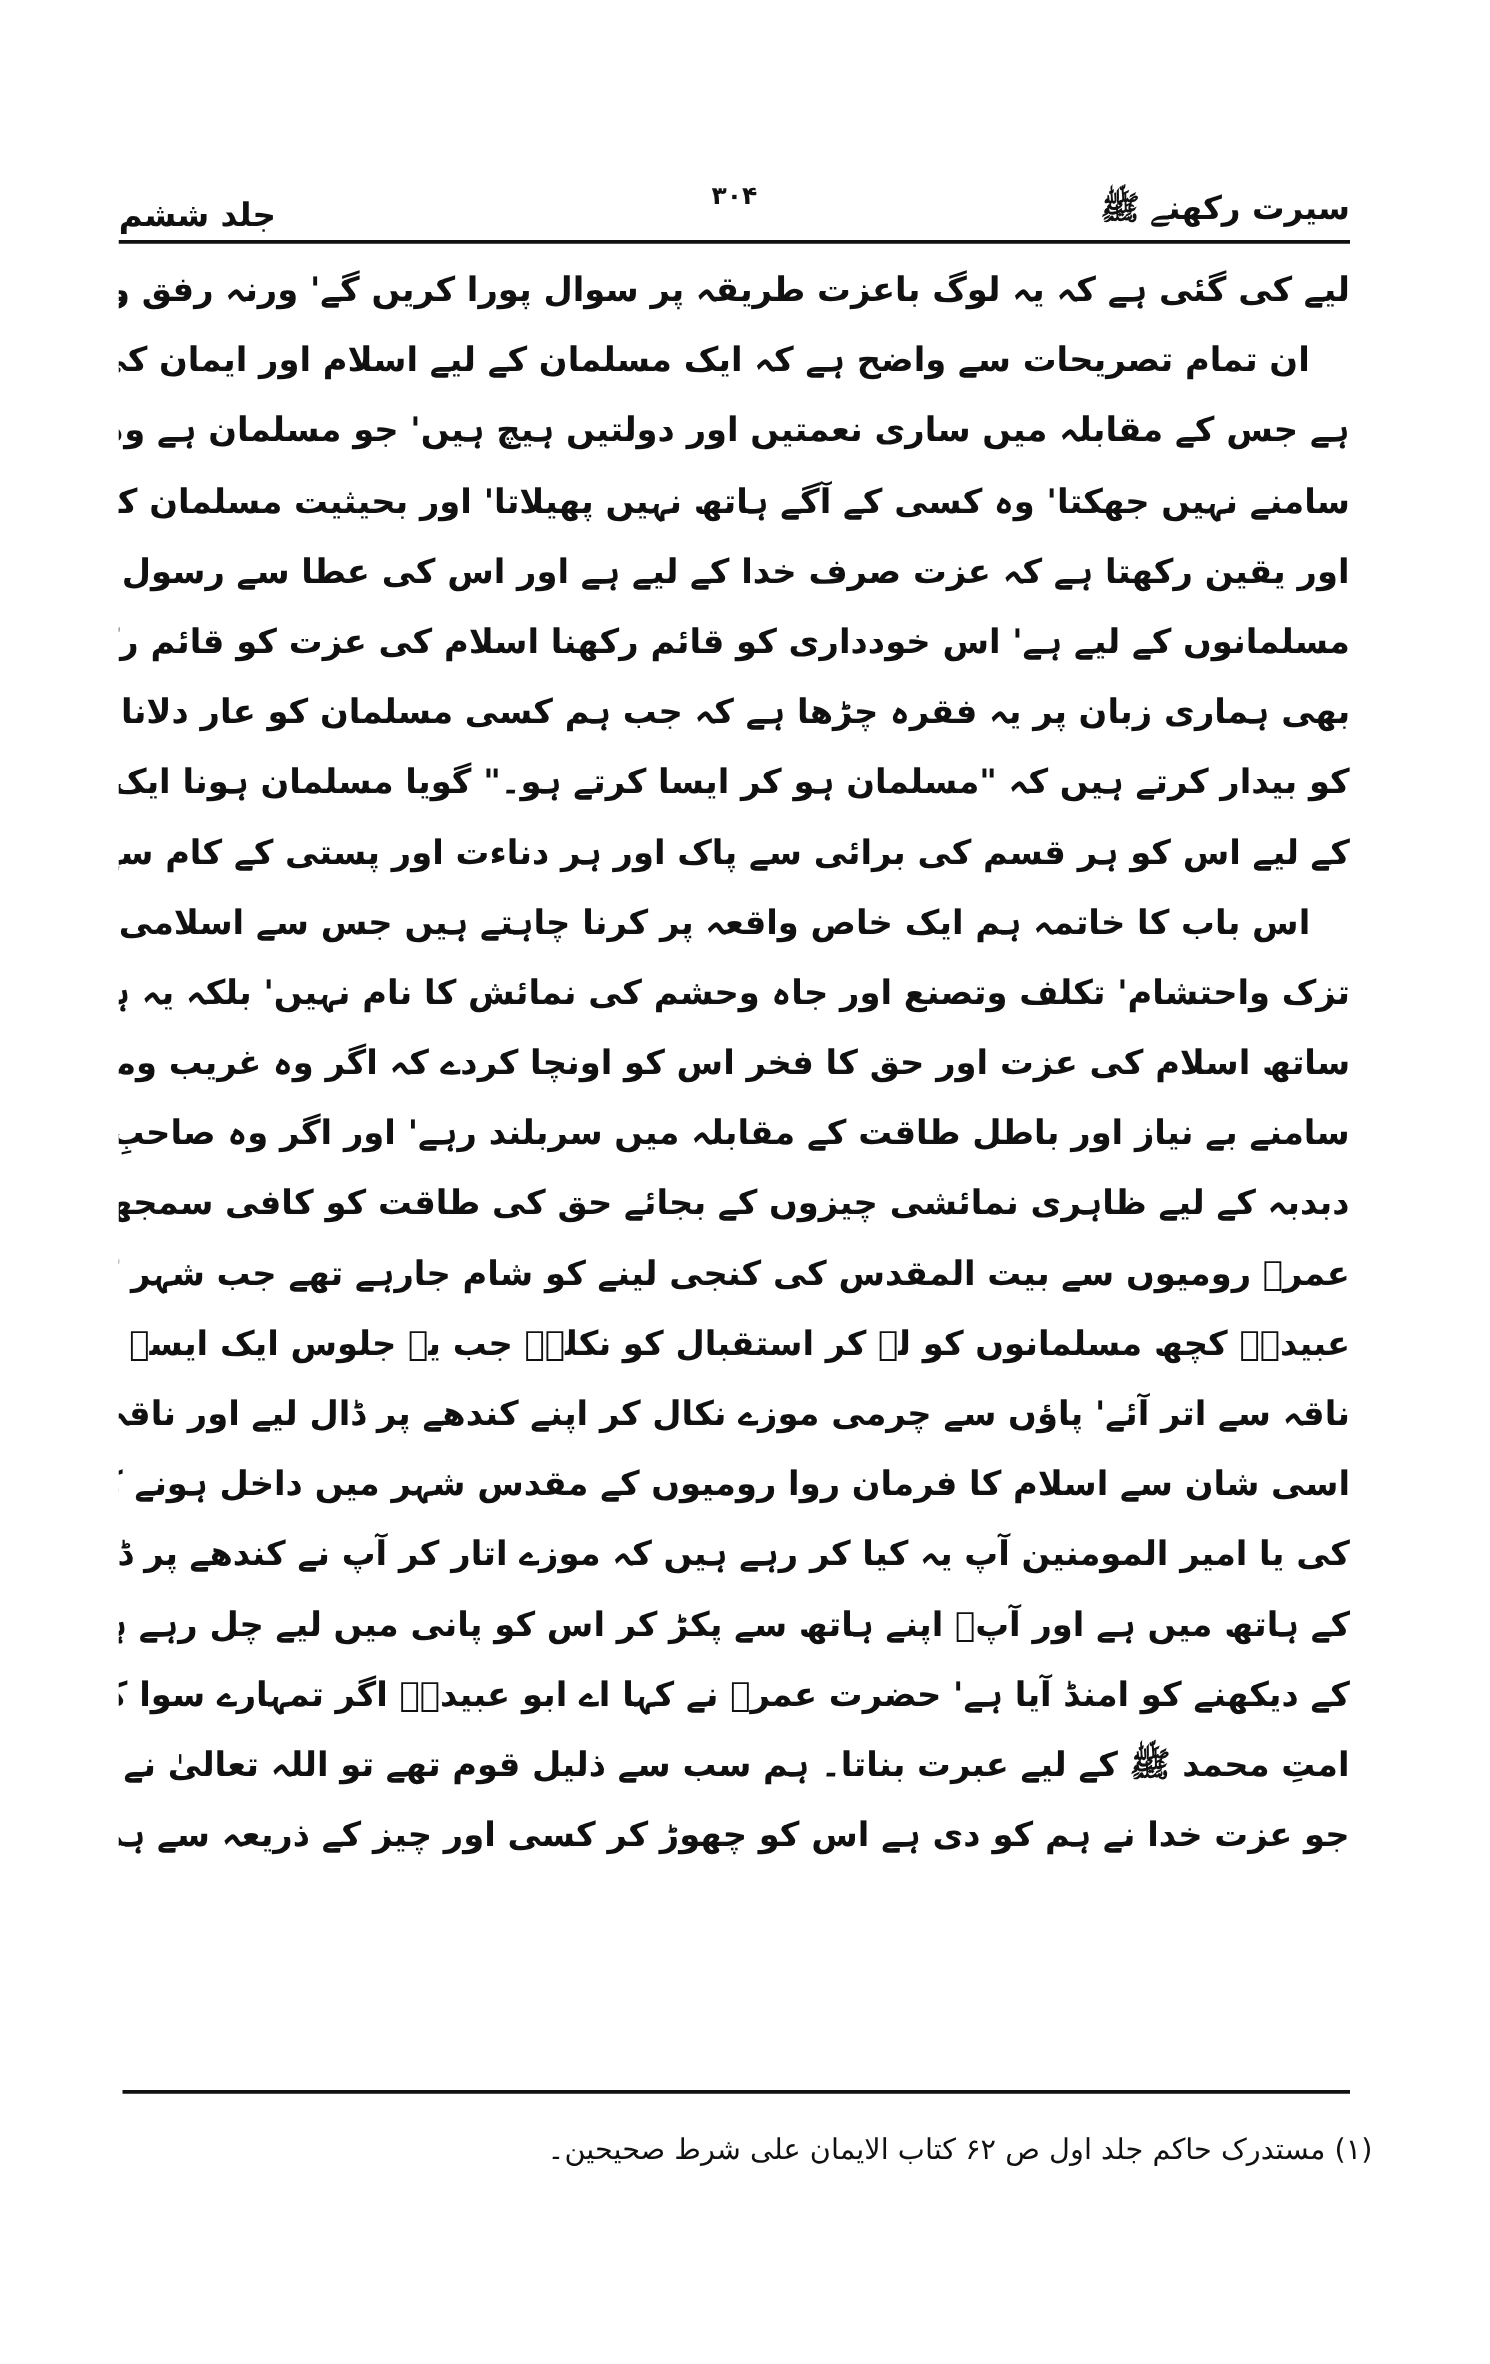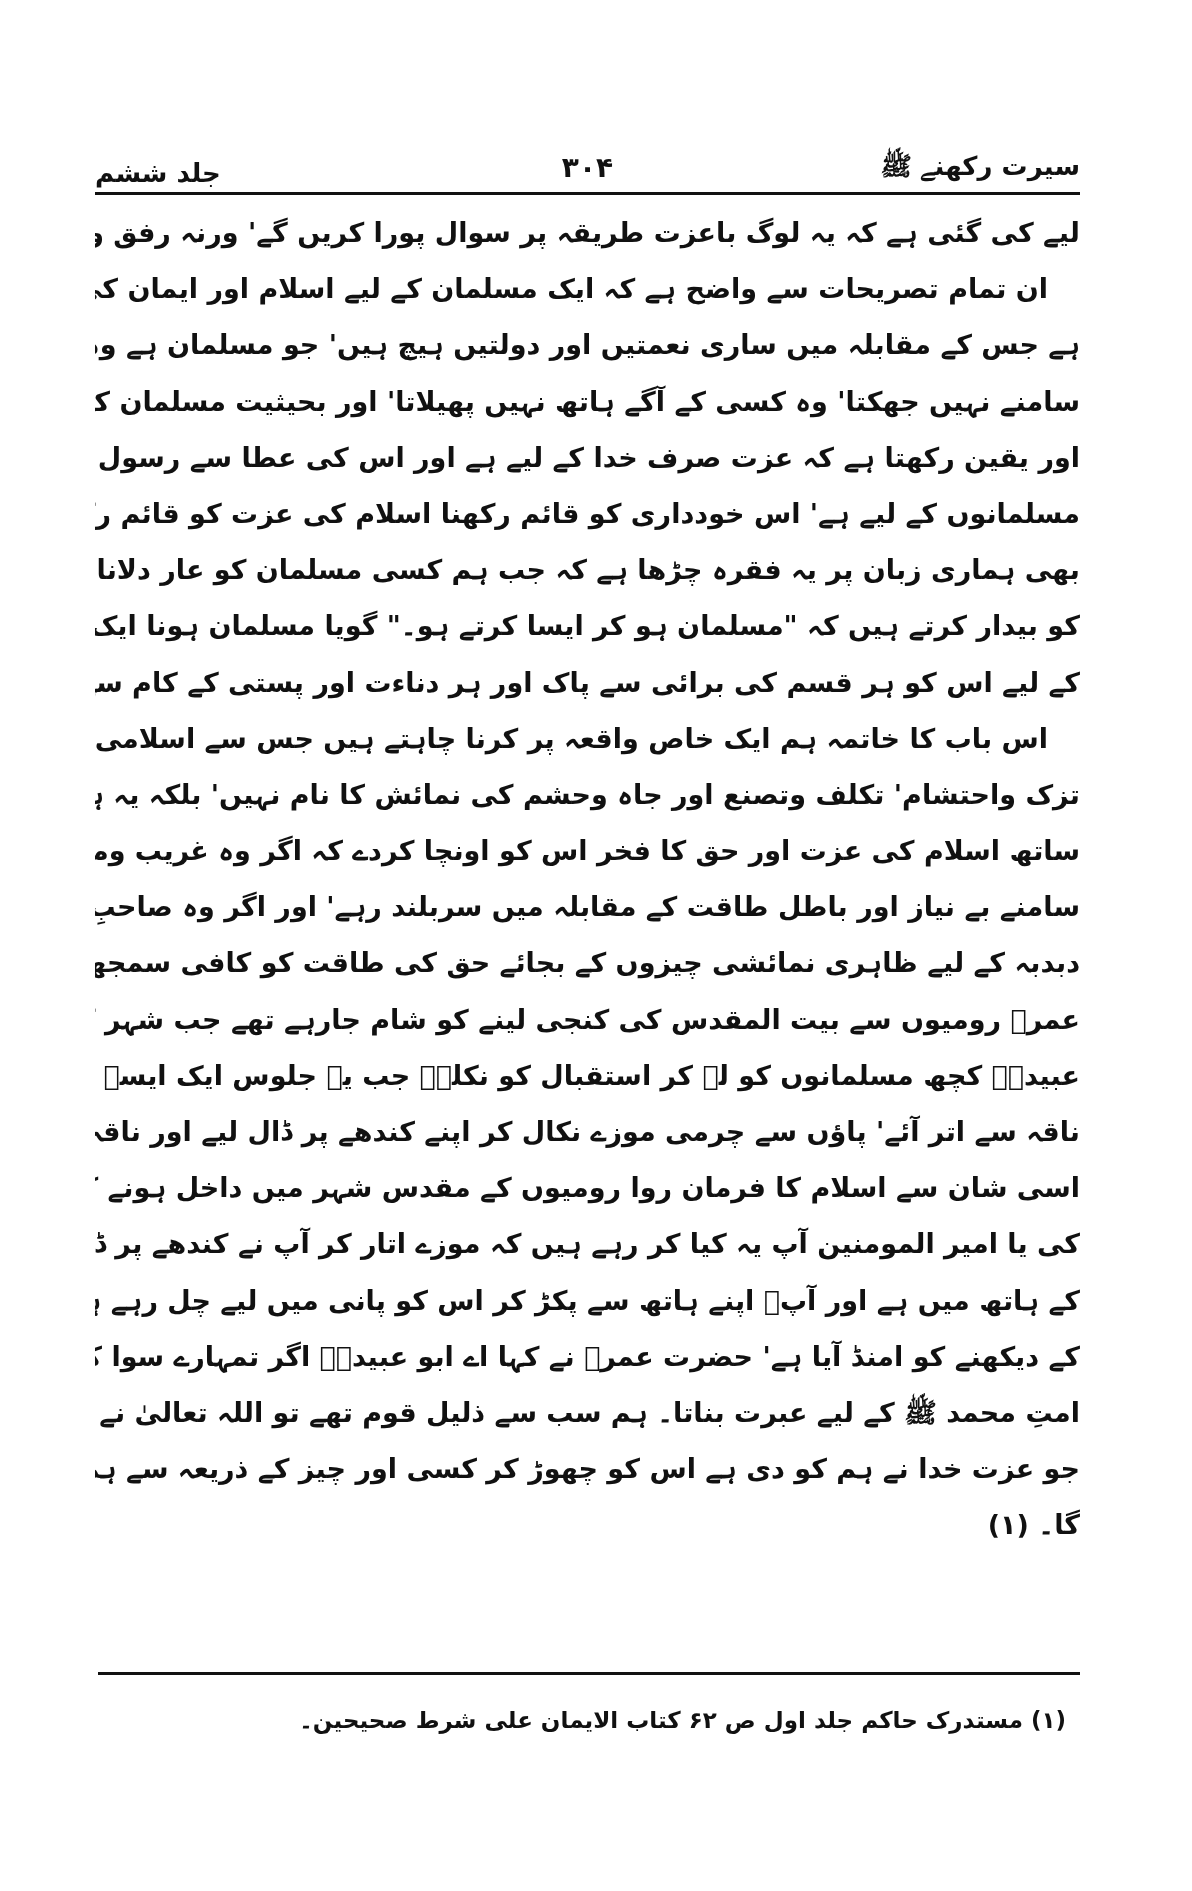--- a/index.html
+++ b/index.html
@@ -2,30 +2,30 @@
 <html><head>
 <meta charset="utf-8">
 <style>
   html, body { margin: 0; padding: 0; background: #ffffff; }
   body { width: 1192px; height: 1891px; position: relative; overflow: hidden;
          font-family: "DejaVu Sans", sans-serif; color: #111; }
   .page { position: absolute; left: 0; top: 0; width: 1192px; height: 1891px; background: #fff; }
   .header { position: absolute; left: 95px; width: 985px; top: 140px; height: 48px;
             direction: rtl; display: flex; justify-content: space-between; align-items: flex-end;
             font-size: 26px; font-weight: bold; }
-  .header .page-num { position: absolute; left: 0; right: 0; text-align: center; bottom: 4px; font-size: 28px; }
+  .header .page-num { position: absolute; left: 0; right: 0; text-align: center; bottom: 20px; font-size: 20px; }
   .rule-top { position: absolute; left: 95px; width: 985px; top: 192px; height: 3px; background: #111; }
   .body-text { position: absolute; left: 95px; width: 985px; top: 205px; direction: rtl; }
   .line { height: 56.2px; line-height: 56px; font-size: 27px; font-weight: bold;
           text-align: justify; text-align-last: justify; white-space: nowrap; overflow: hidden; }
   .line.last { text-align-last: right; }
   .line.indent { padding-right: 32px; }
   .rule-foot { position: absolute; left: 98px; width: 982px; top: 1672px; height: 3px; background: #111; }
-  .footnote { position: absolute; left: 81px; width: 985px; top: 1700px; direction: rtl;
-              font-size: 23px; font-weight: bold; line-height: 40px; text-align: right; }
+  .footnote { position: absolute; left: 113px; width: 985px; top: 1700px; direction: rtl;
+              font-size: 23px; font-weight: normal; line-height: 40px; text-align: right; }
 </style>
 </head>
 <body>
 
 <div class="page">
 
   <div class="header">
     <span>سیرت رکھنے ﷺ</span>
     <span class="page-num">۳۰۴</span>
     <span>جلد ششم</span>
@@ -50,19 +50,18 @@
     <div class="line">دبدبہ کے لیے ظاہری نمائشی چیزوں کے بجائے حق کی طاقت کو کافی سمجھے۔ بیت المقدس کی فتح کے موقع پر حضرت</div>
     <div class="line">عمرؓ رومیوں سے بیت المقدس کی کنجی لینے کو شام جارہے تھے جب شہر کے قریب پہنچے تو سپہ سالارِ اسلام حضرت ابو</div>
     <div class="line">عبیدہؓ کچھ مسلمانوں کو لے کر استقبال کو نکلے۔ جب یہ جلوس ایک ایسے مقام پر پہنچا جہاں کچھ پانی تھا تو حضرت عمرؓ</div>
     <div class="line">ناقہ سے اتر آئے' پاؤں سے چرمی موزے نکال کر اپنے کندھے پر ڈال لیے اور ناقہ کی مہار پکڑ کر پانی میں گھسے اور</div>
     <div class="line">اسی شان سے اسلام کا فرمان روا رومیوں کے مقدس شہر میں داخل ہونے کے لیے بڑھا' حضرت ابو عبیدہؓ نے عرض</div>
     <div class="line">کی یا امیر المومنین آپ یہ کیا کر رہے ہیں کہ موزے اتار کر آپ نے کندھے پر ڈال لیے ہیں۔ اونٹنی کی نکیل آپ</div>
     <div class="line">کے ہاتھ میں ہے اور آپؓ اپنے ہاتھ سے پکڑ کر اس کو پانی میں لیے چل رہے ہیں' یہ وہ موقع ہے کہ سارا شہر آپ</div>
     <div class="line">کے دیکھنے کو امنڈ آیا ہے' حضرت عمرؓ نے کہا اے ابو عبیدہؓ اگر تمہارے سوا کوئی اور یہ بات کہتا تو میں اس کو سزا دے کر</div>
     <div class="line">امتِ محمد ﷺ کے لیے عبرت بناتا۔ ہم سب سے ذلیل قوم تھے تو اللہ تعالیٰ نے اسلام سے ہماری عزت بڑھائی تو</div>
     <div class="line">جو عزت خدا نے ہم کو دی ہے اس کو چھوڑ کر کسی اور چیز کے ذریعہ سے ہم عزت چاہیں گے تو خدا ہمیں ذلیل کرے</div>
-    <div class="line last">گا۔ (۱)</div>
   </div>
 
   <div class="rule-foot"></div>
 
   <div class="footnote">(۱) مستدرک حاکم جلد اول ص ۶۲ کتاب الایمان علی شرط صحیحین۔</div>
 </div>
 
 </body></html>

